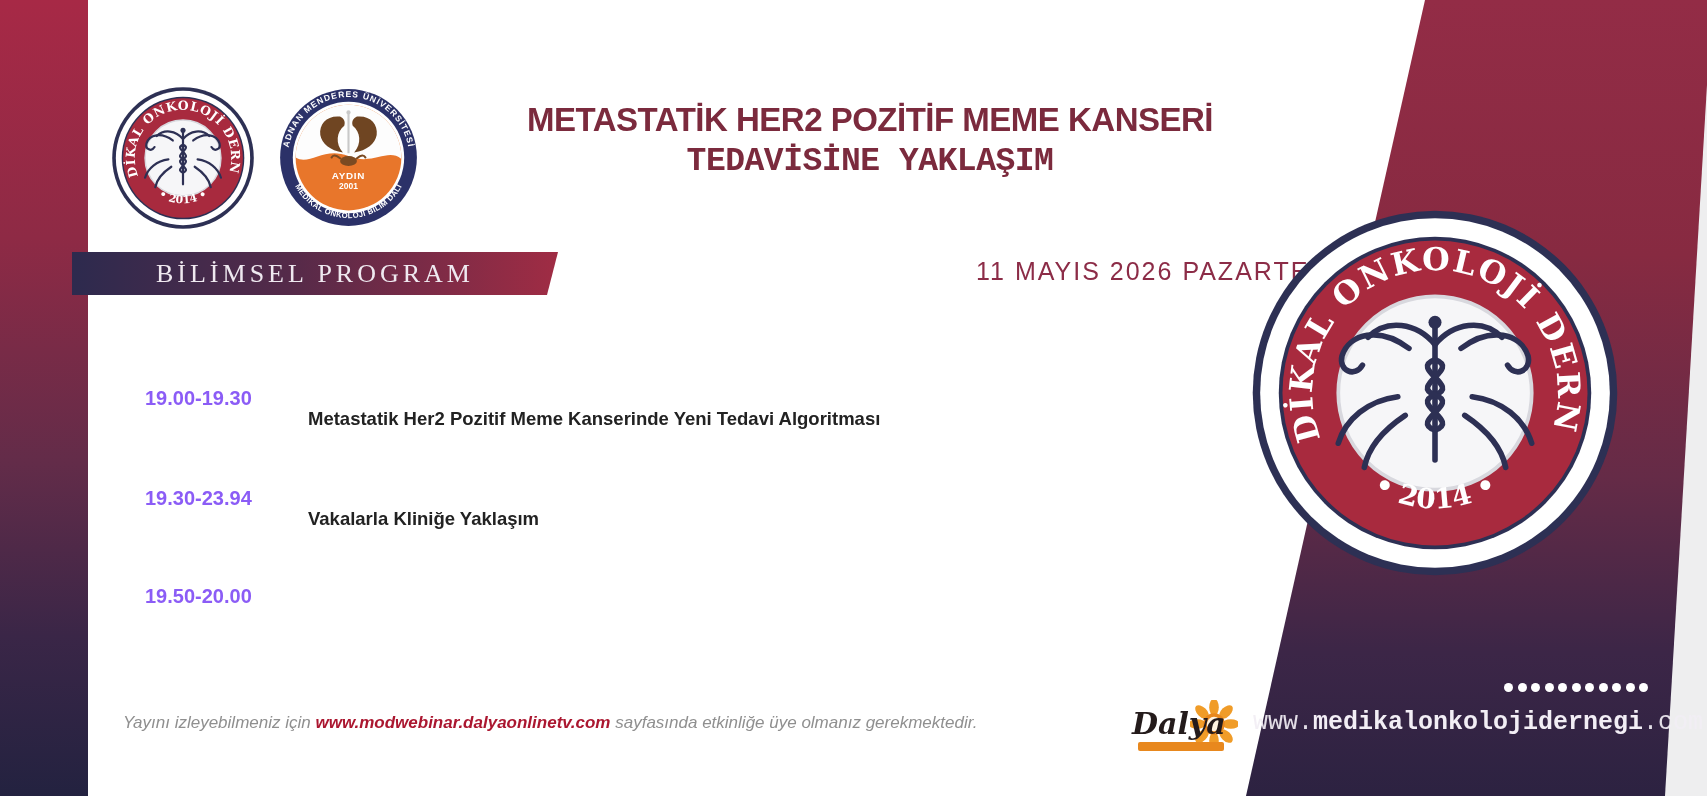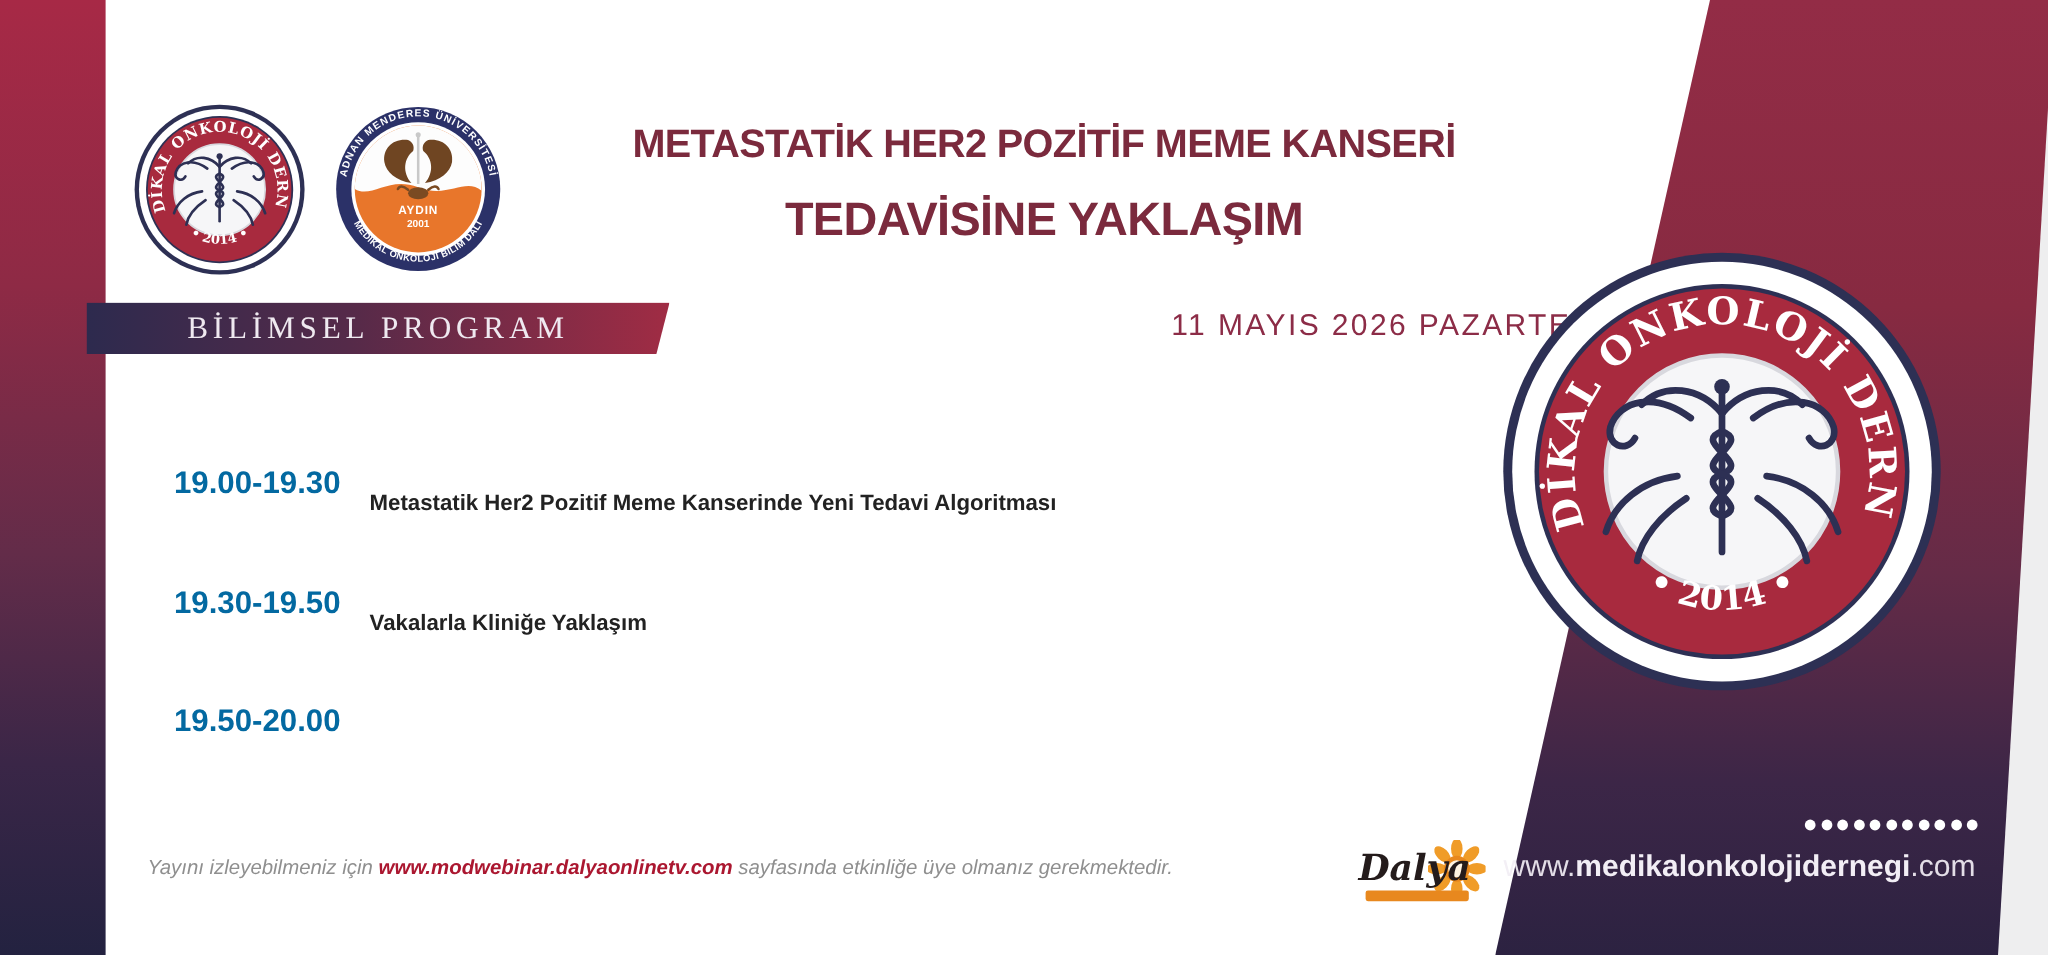--- a/index.html
+++ b/index.html
@@ -15,35 +15,35 @@
   .right-strip{right:0;top:0;width:60px;height:796px;background:#eeeeef;}
 
   
   .right-panel{left:0;top:0;width:1707px;height:796px;
     clip-path:polygon(1425px 0px,1712px 0px,1665px 796px,1246px 796px);
     background:linear-gradient(180deg,#932c46 0%,#872a41 32%,#652b47 60%,#3c2647 82%,#2c2241 100%);}
 
   
   .title{left:430px;top:100px;width:880px;text-align:center;color:#7b2a3d;font-weight:700;}
   .title .l1{font-size:33px;letter-spacing:-.5px;line-height:1.2;}
-  .title .l2{font-size:39px;letter-spacing:-.5px;line-height:1.2;margin-top:21px;}
+  .title .l2{font-size:33px;letter-spacing:-.5px;line-height:1.2;margin-top:2px;font-family:Liberation Mono, monospace;}
 
   
   .banner{left:72px;top:252px;width:486px;height:43px;
     clip-path:polygon(0 0,100% 0,calc(100% - 11px) 100%,0 100%);
     background:linear-gradient(90deg,#2d2a4e 0%,#552a49 45%,#a02c44 100%);
     color:#efe9f0;font-size:26px;letter-spacing:4px;line-height:43px;text-align:center;font-family:Liberation Serif, serif;}
 
   .date{right:370px;top:257px;width:520px;text-align:right;color:#8c2c47;
     font-size:25px;letter-spacing:2px;}
 
   .chairs{left:308px;top:330px;font-size:21px;font-style:italic;color:#8c2b46;}
   .chairs b{font-weight:700;}
 
-  .time{left:145px;width:160px;font-size:26px;font-weight:700;color:#0369a1;}
+  .time{left:145px;width:160px;font-size:20px;font-weight:700;color:#8b5cf6;}
   .sess{left:308px;width:760px;}
   .sess .t{font-size:18.5px;font-weight:700;color:#222222;line-height:1.2;margin-top:21px;}
   .sess .s{font-size:18.5px;font-weight:700;font-style:italic;color:#8c2b46;margin-top:4px;}
   .row1{top:387px;} .row2{top:487px;} .row3{top:585px;}
 
   
   .note{left:123px;top:713px;font-size:17px;font-style:italic;color:#8f8f8f;}
   .note .url{font-style:italic;font-weight:700;color:#ab1730;}
 
   
@@ -55,21 +55,21 @@
     background:#e8881e;border-radius:2px;}
 
   
   .medal-l{left:1249px;top:207px;width:372px;height:372px;}
   .medal-s{left:110px;top:85px;width:146px;height:146px;}
   .adu{left:278px;top:87px;width:141px;height:141px;}
 
   
   .dots{right:59px;top:683px;display:flex;gap:4.5px;}
   .dots i{display:block;width:9px;height:9px;border-radius:50%;background:#ffffff;}
-  .site{left:1253px;top:708px;width:370px;text-align:center;color:#f2eef5;font-size:25px;}
+  .site{left:1253px;top:708px;width:370px;text-align:center;color:#f2eef5;font-size:25px;font-family:Liberation Mono, monospace;}
   .site b{font-weight:700;}
   .site span{font-weight:400;opacity:.92;}
 </style>
 </head>
 <body>
 
 <div class="poster">
 
   <div class="abs left-bar"></div>
   <div class="abs right-strip"></div>
@@ -151,21 +151,21 @@
 
   <div class="abs banner">BİLİMSEL PROGRAM</div>
   <div class="abs date">11 MAYIS 2026 PAZARTESİ</div>
 
 
   <div class="abs time row1">19.00-19.30</div>
   <div class="abs sess row1">
     <div class="t">Metastatik Her2 Pozitif Meme Kanserinde Yeni Tedavi Algoritması</div>
   </div>
 
-  <div class="abs time row2">19.30-19.50</div>
+  <div class="abs time row2">19.30-23.94</div>
   <div class="abs sess row2">
     <div class="t">Vakalarla Kliniğe Yaklaşım</div>
   </div>
 
   <div class="abs time row3">19.50-20.00</div>
 
   <div class="abs dalya">
     <svg class="flower" viewBox="0 0 40 40">
       <g fill="#f09c28">
         <ellipse cx="20" cy="6" rx="4" ry="7"></ellipse>

